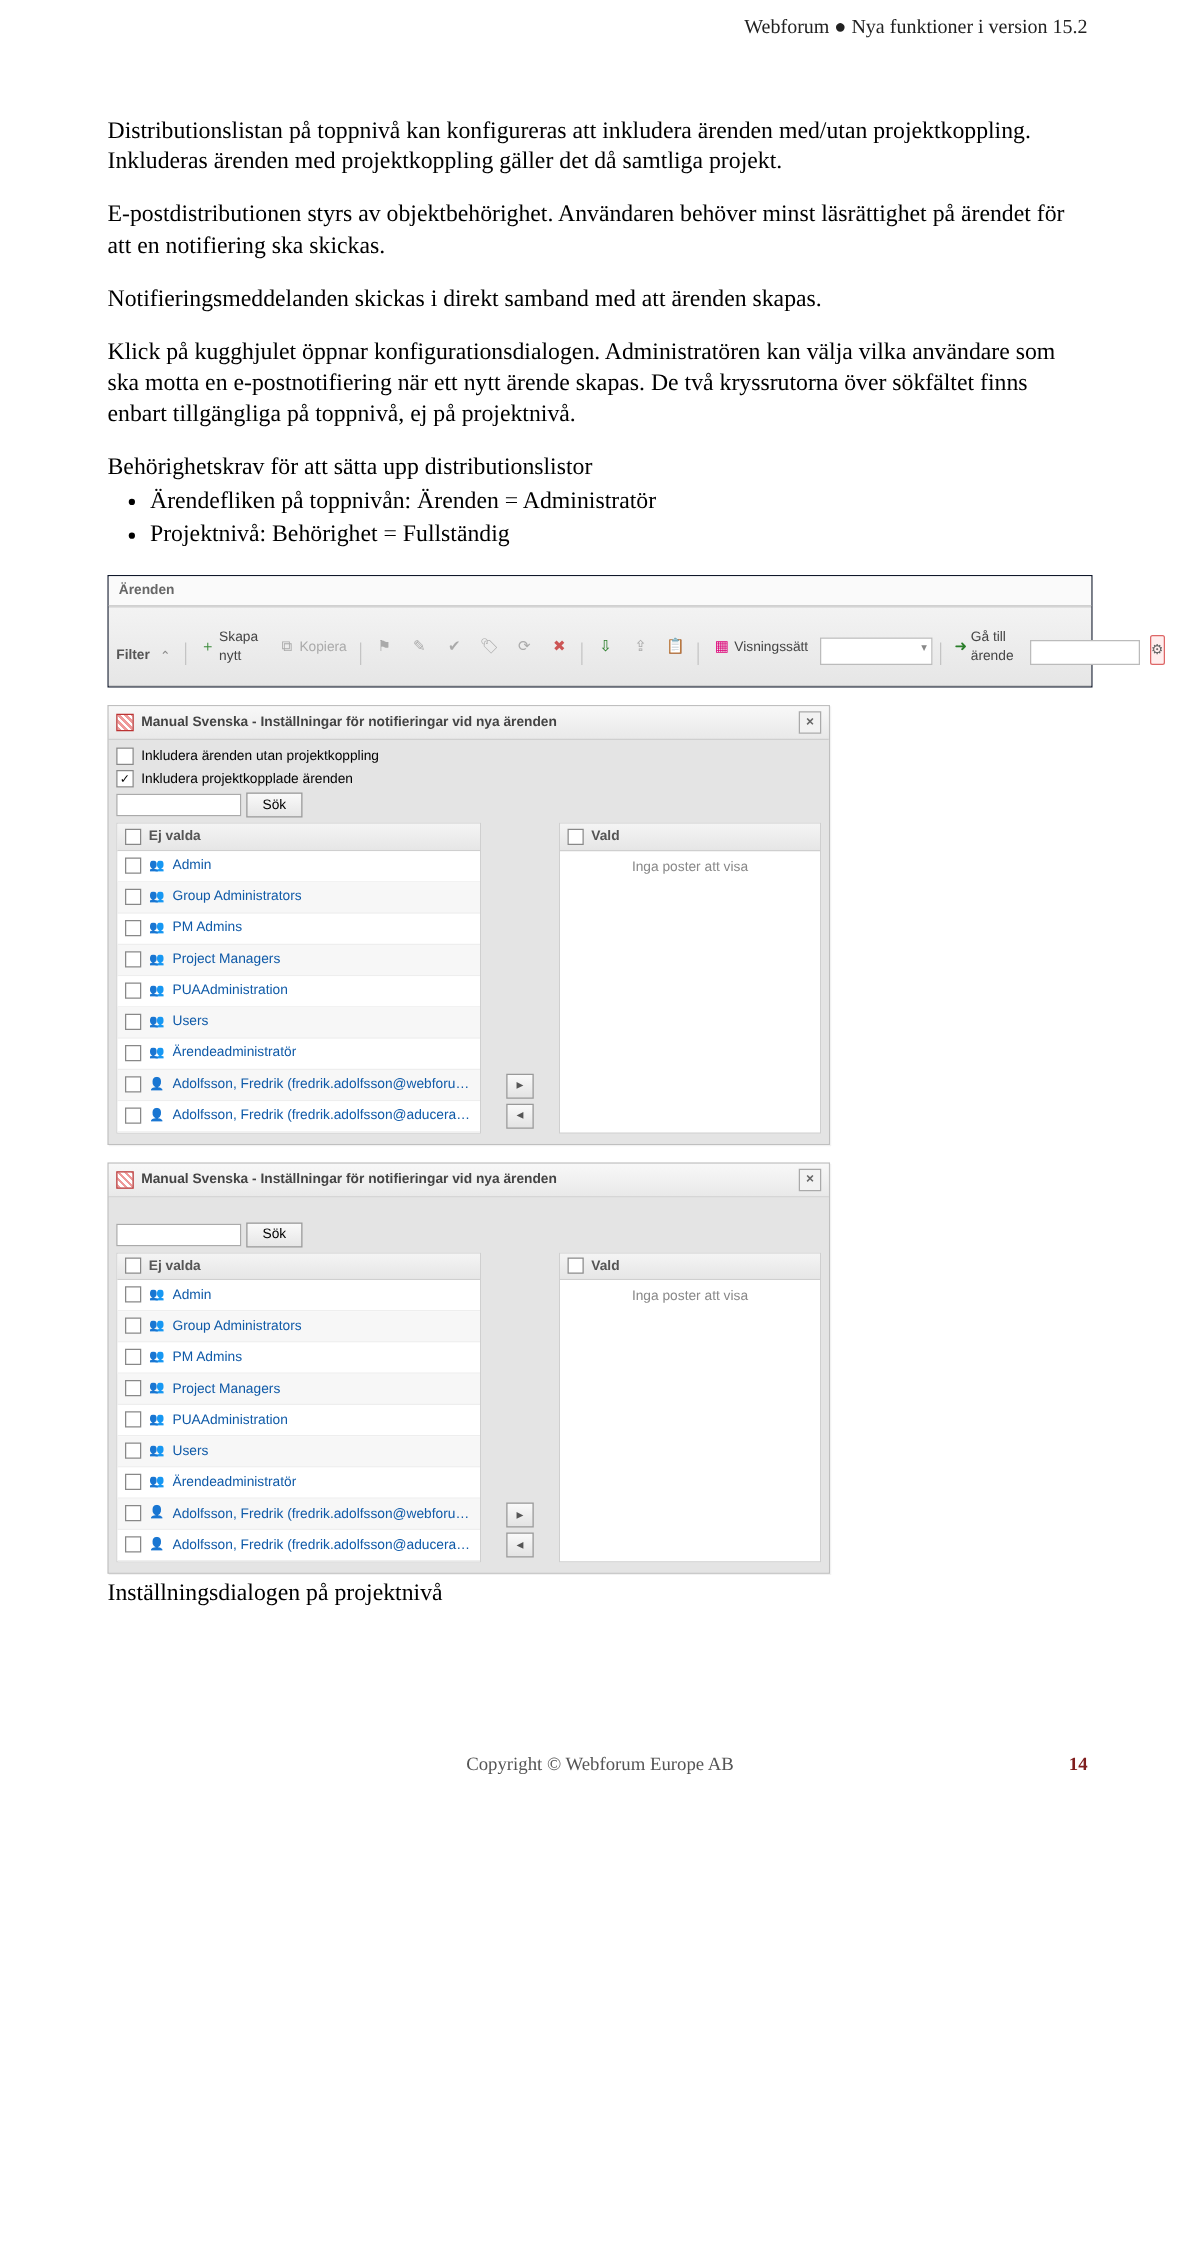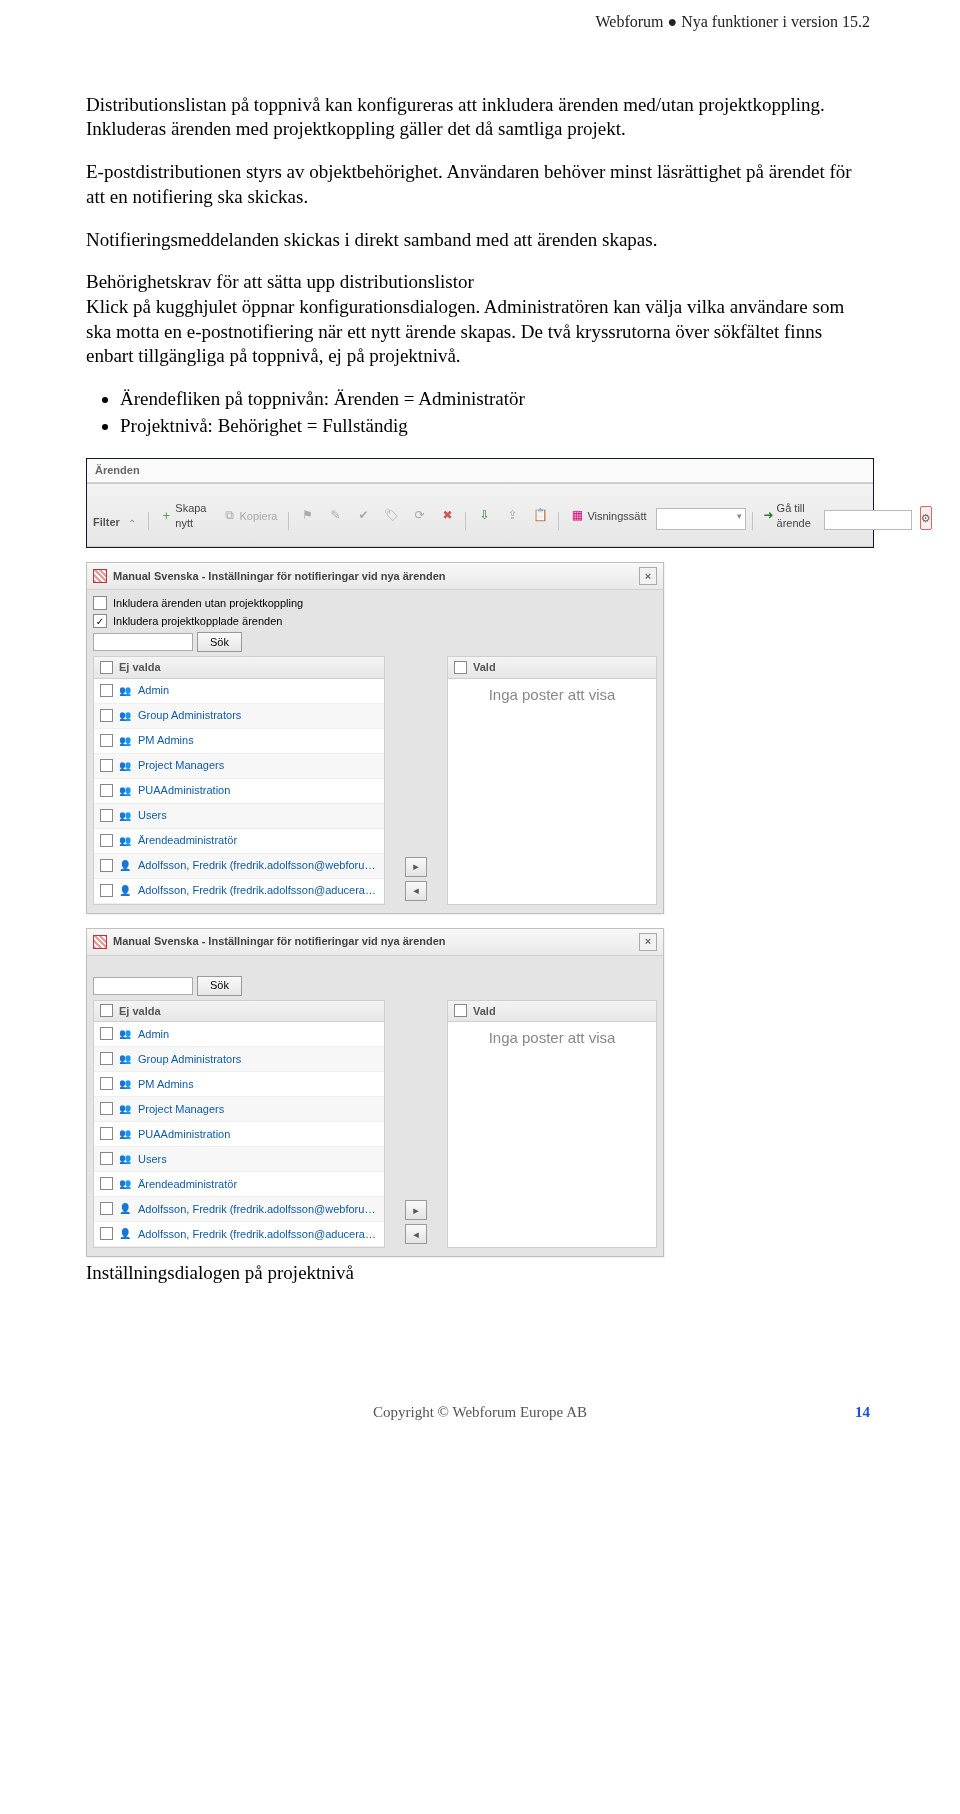--- a/index.html
+++ b/index.html
@@ -275,21 +275,21 @@
   .ricon.user  { color: #39c; }
   .row .rlabel {
     color: #0f5aa8;
     overflow: hidden;
     text-overflow: ellipsis;
   }
   .dlg-empty {
     text-align: center;
     color: #888;
     padding: 6px 0;
-    font-size: 15px;
+    font-size: 11px;
   }
   .dlg-arrows {
     display: flex;
     flex-direction: column;
     justify-content: flex-end;
     gap: 4px;
     padding: 0 4px 4px 4px;
   }
   .dlg-arrows .abtn {
     width: 20px; height: 18px;
@@ -312,36 +312,36 @@
     bottom: 30px;
     text-align: center;
     font-size: 15px;
     color: #555;
   }
   .footer .pno {
     position: absolute;
     right: 90px;
     bottom: 0;
     font-weight: bold;
-    color: #1d4ed8;
+    color: #7f1d1d;
   }
 </style>
 </head>
 <body>
 
 <div class="page">
   <div class="header-right">Webforum ● Nya funktioner i version 15.2</div>
 
   <div class="body-content">
     <p class="para">Distributionslistan på toppnivå kan konfigureras att inkludera ärenden med/utan projektkoppling. Inkluderas ärenden med projektkoppling gäller det då samtliga projekt.</p>
     <p class="para">E-postdistributionen styrs av objektbehörighet. Användaren behöver minst läsrättighet på ärendet för att en notifiering ska skickas.</p>
     <p class="para">Notifieringsmeddelanden skickas i direkt samband med att ärenden skapas.</p>
+    <p class="para">Klick på kugghjulet öppnar konfigurationsdialogen. Administratören kan välja vilka användare som ska motta en e-postnotifiering när ett nytt ärende skapas. De två kryssrutorna över sökfältet finns enbart tillgängliga på toppnivå, ej på projektnivå.</p>
+
     <p class="para tight">Behörighetskrav för att sätta upp distributionslistor</p>
-
-    <p class="para">Klick på kugghjulet öppnar konfigurationsdialogen. Administratören kan välja vilka användare som ska motta en e-postnotifiering när ett nytt ärende skapas. De två kryssrutorna över sökfältet finns enbart tillgängliga på toppnivå, ej på projektnivå.</p>
     <ul class="bullets">
       <li>Ärendefliken på toppnivån: Ärenden = Administratör</li>
       <li>Projektnivå: Behörighet = Fullständig</li>
     </ul>
 
     <div class="shot">
       <div class="shot-title-bar">Ärenden</div>
       <div class="toolbar">
         <span class="tb-label">Filter</span>
         <span class="tb-chevron">⌃</span>

